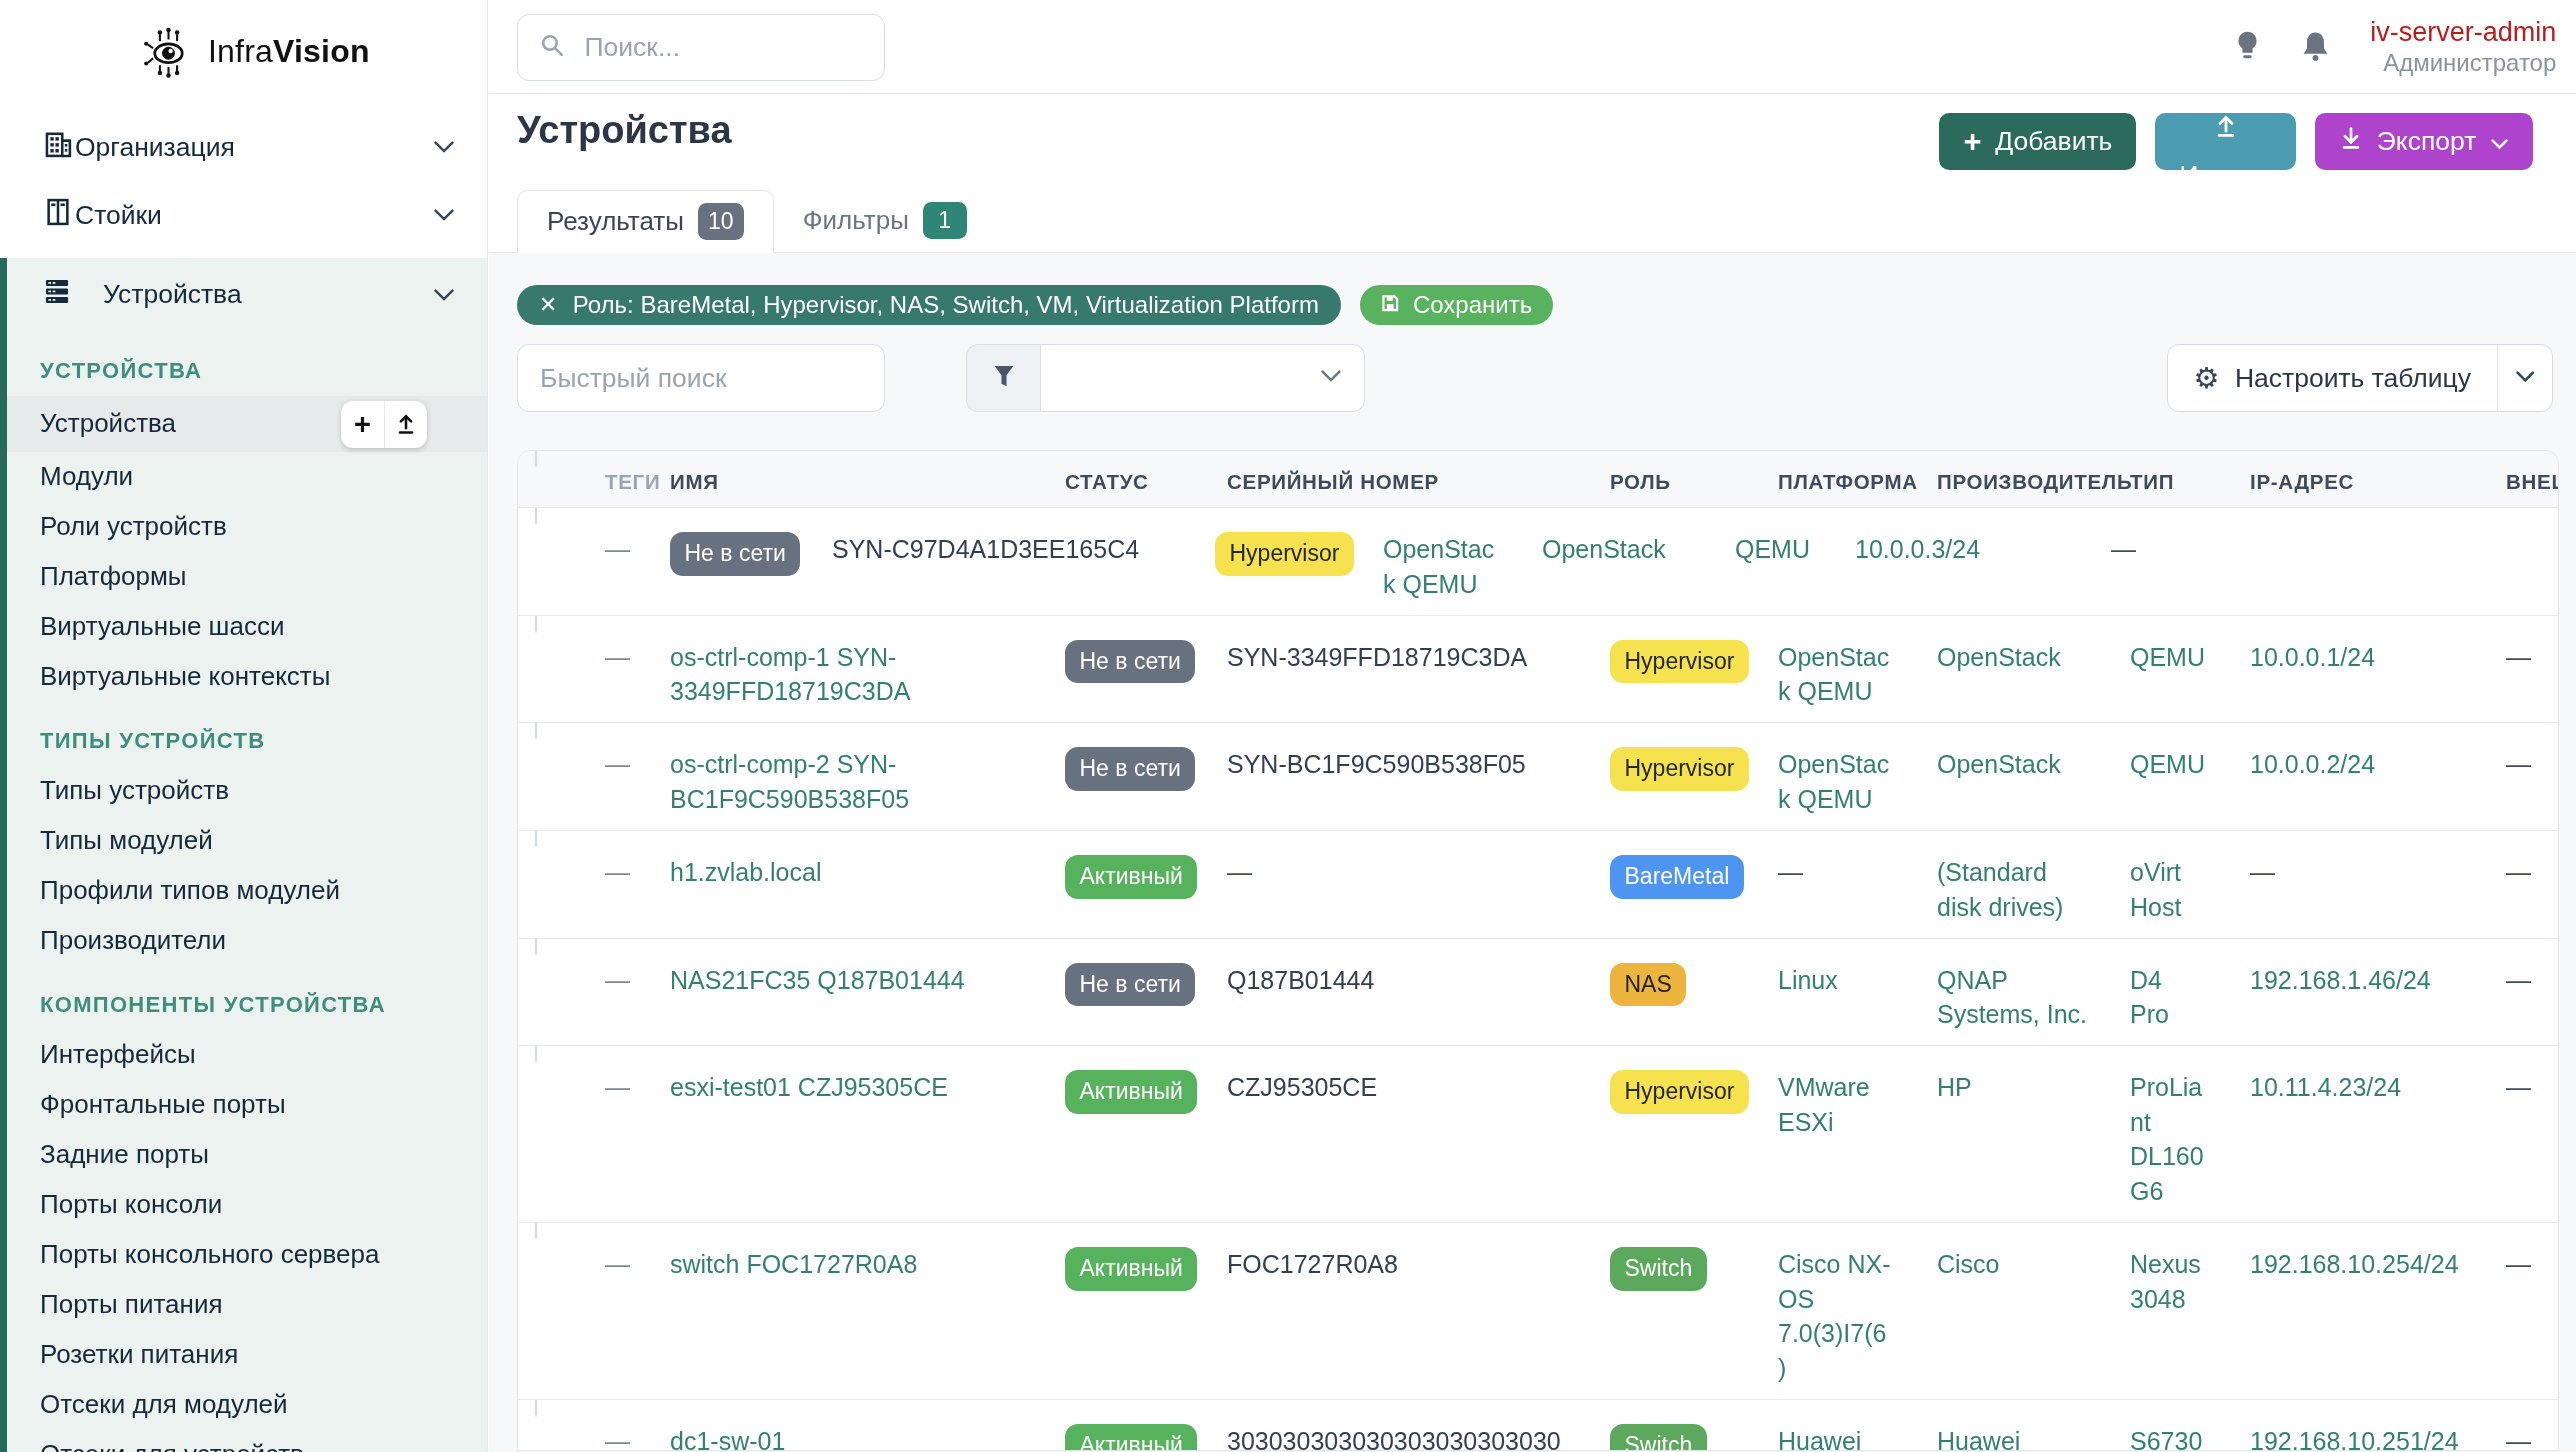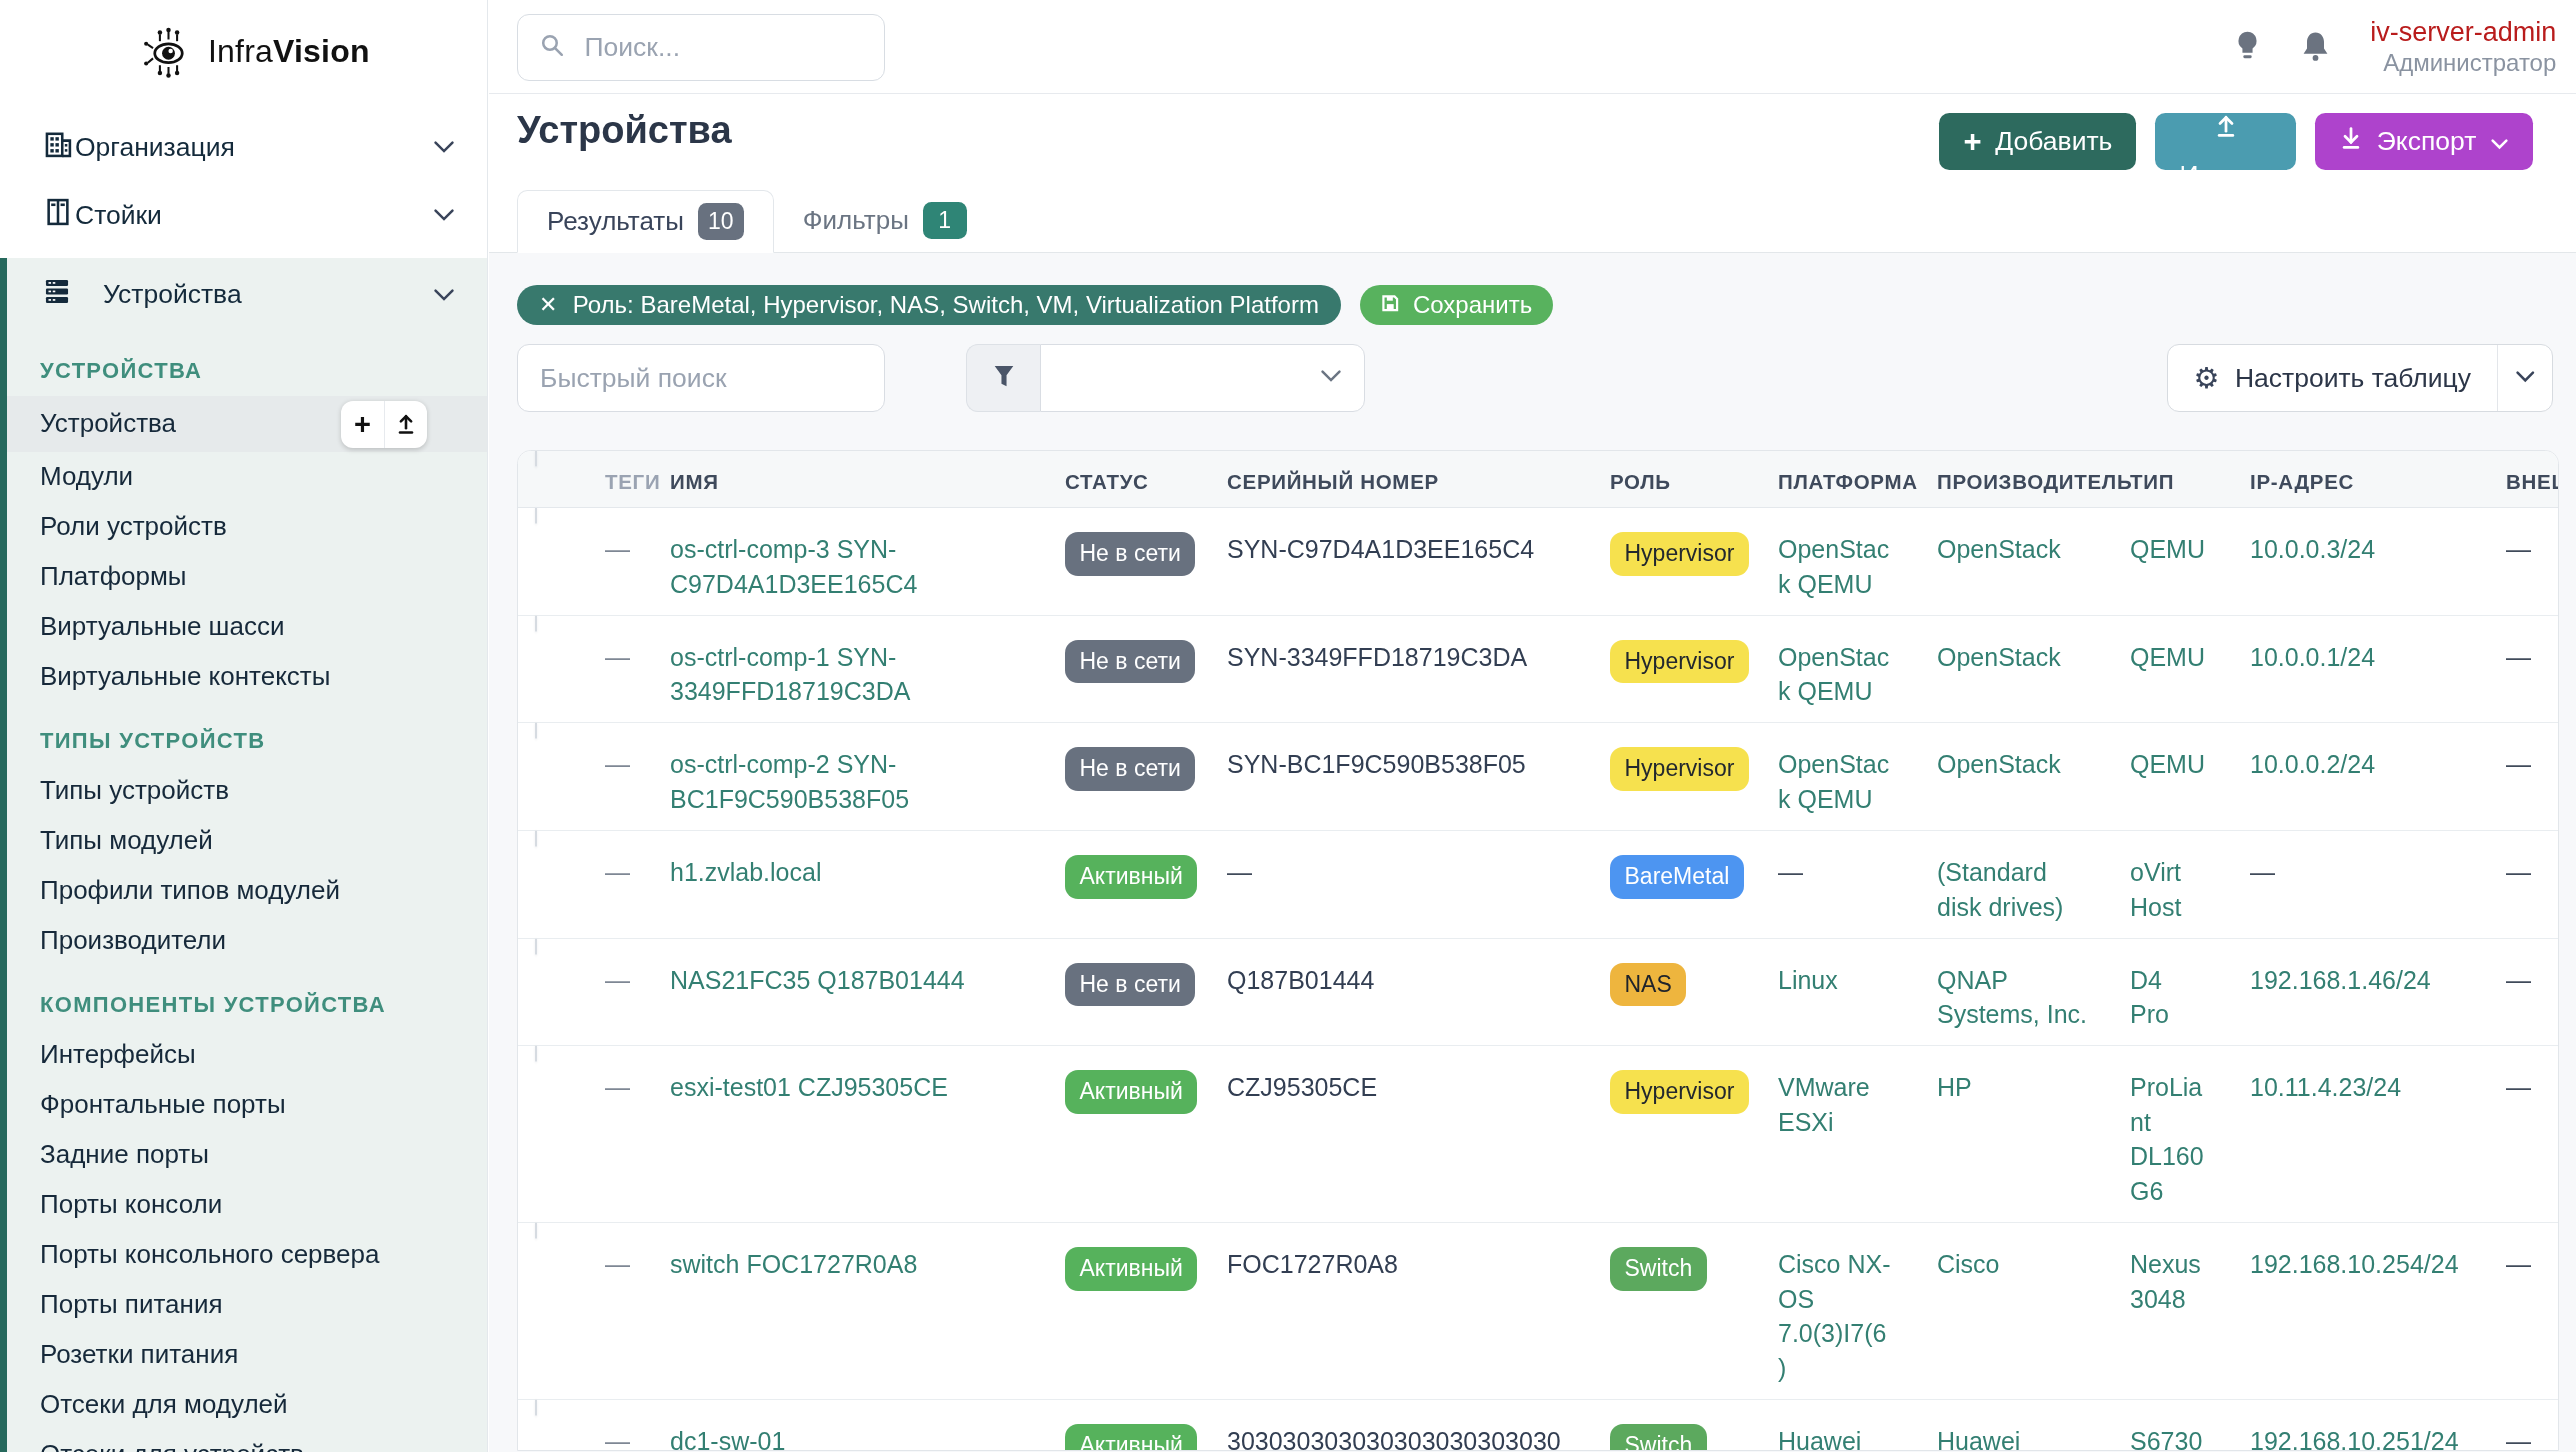--- a/index.html
+++ b/index.html
@@ -474,21 +474,20 @@
           <div class="th c-plat">ПЛАТФОРМА</div>
           <div class="th c-manu">ПРОИЗВОДИТЕЛЬ</div>
           <div class="th c-type">ТИП</div>
           <div class="th c-ip">IP-АДРЕС</div>
           <div class="th c-ext">ВНЕШНИЙ IP</div>
         </div>
 
         <div class="trow r-norm">
           <div class="c-sel"><span class="checkbox"></span></div>
           <div class="cell c-tags dash-gray">—</div>
-          <div class="cell c-name"><a class="lnk">os-ctrl-comp-3 SYN-C97D4A1D3EE165C4</a></div>
           <div class="cell c-status"><span class="badge st-offline">Не в сети</span></div>
           <div class="cell c-serial dark">SYN-C97D4A1D3EE165C4</div>
           <div class="cell c-role"><span class="badge role-hypervisor">Hypervisor</span></div>
           <div class="cell c-plat"><a class="lnk">OpenStack QEMU</a></div>
           <div class="cell c-manu"><a class="lnk">OpenStack</a></div>
           <div class="cell c-type"><a class="lnk">QEMU</a></div>
           <div class="cell c-ip"><a class="lnk">10.0.0.3/24</a></div>
           <div class="cell c-ext dash-dark">—</div>
         </div>
 

